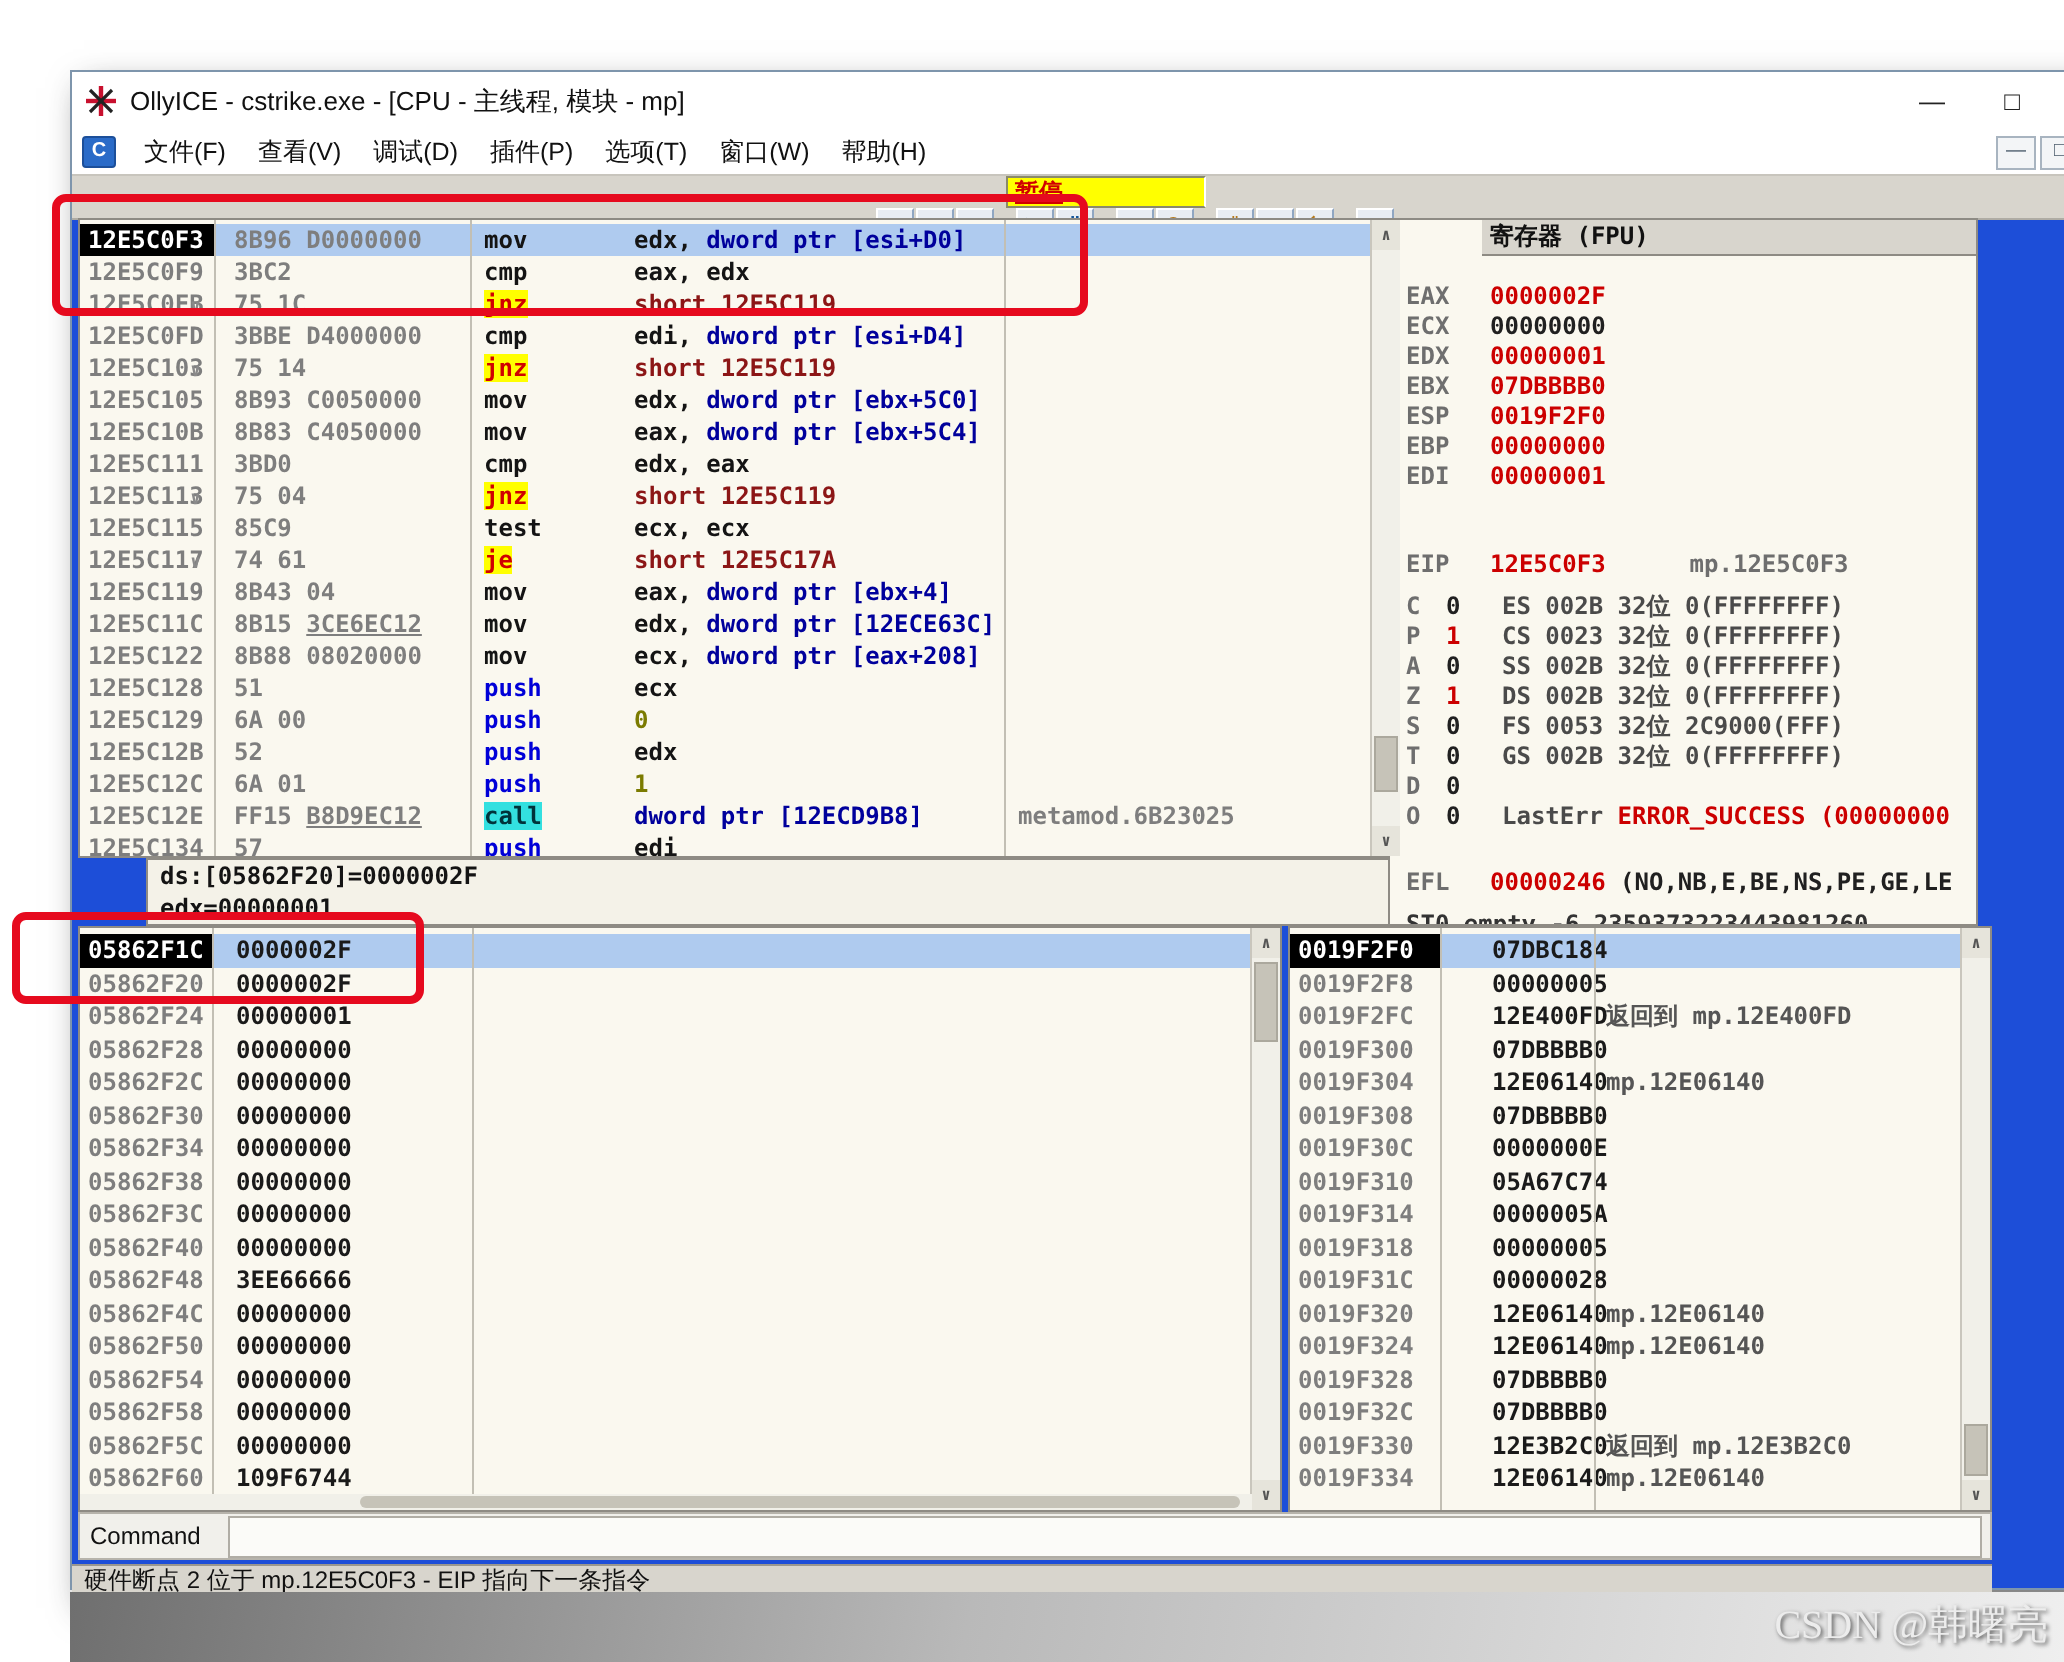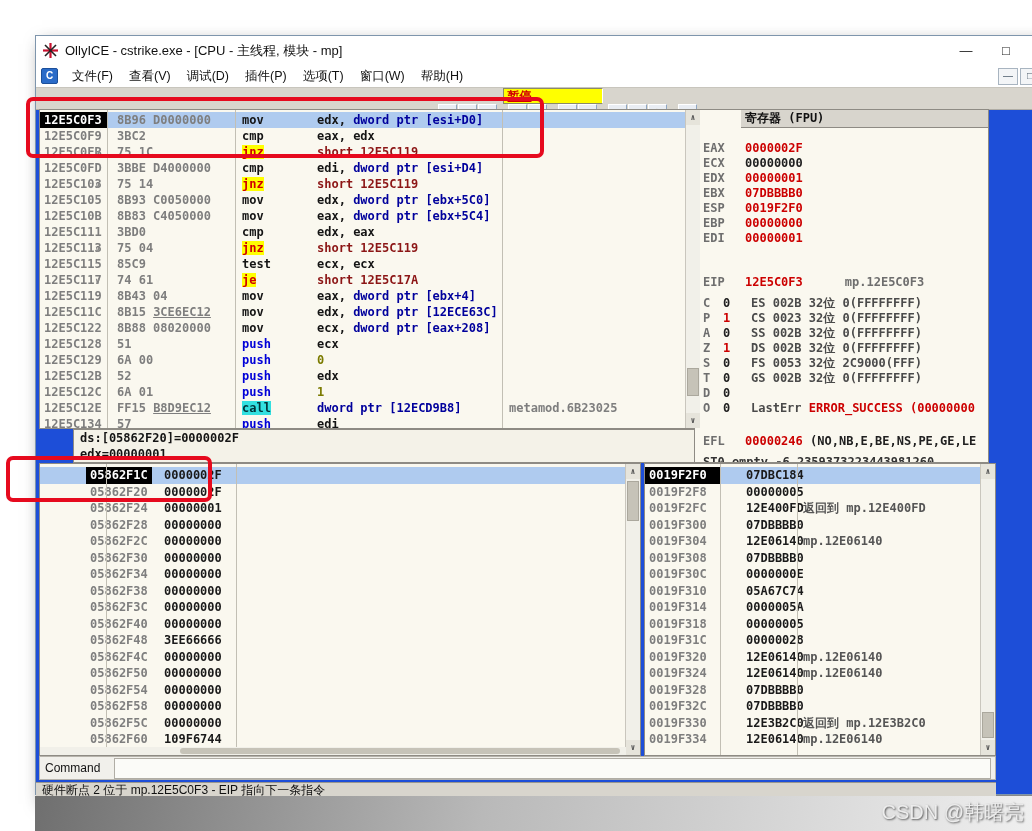--- a/index.html
+++ b/index.html
@@ -84,21 +84,21 @@
   #eip-row{position:absolute;left:0;top:165px;right:0;}
   #flag-rows{position:absolute;left:0;top:186px;right:0;}
   .fname{display:inline-block;width:20px;color:#6e6e6e;}
   .fval{display:inline-block;width:28px;}
   .fr-g{color:#4a4a4a;}
   .fr-r{color:#CC0000;}
   #efl-row{position:absolute;left:0;top:324px;right:0;height:15px;padding-left:8px;white-space:nowrap;}
   #st0-row{position:absolute;left:0;top:345px;right:0;height:15px;padding-left:8px;white-space:nowrap;color:#333;}
 
   
-  .mrow{height:16.5px;line-height:16.5px;white-space:nowrap;padding-left:46px;}
+  .mrow{height:16.5px;line-height:16.5px;white-space:nowrap;}
   .mrow.sel{background:#AFCBEF;}
   .maddrbox{display:inline-block;width:66px;box-sizing:border-box;padding-left:4px;color:#7e7e7e;vertical-align:top;}
   .maddrbox.asel{background:#000;color:#fff;}
   .mval{display:inline-block;padding-left:12px;color:#1a1a1a;}
 
   
   .srow{position:relative;height:16.5px;line-height:16.5px;white-space:nowrap;}
   .srow.sel{background:#AFCBEF;}
   .saddrbox{display:inline-block;width:75px;box-sizing:border-box;padding-left:4px;color:#7e7e7e;vertical-align:top;}
   .saddrbox.asel{background:#000;color:#fff;}
@@ -121,21 +121,21 @@
 
   
   .red-rect{position:absolute;border:4px solid #E60A1E;border-radius:7px;z-index:50;}
   #red-rect-1{left:26px;top:97px;width:510px;height:53px;}
   #red-rect-2{left:6px;top:456px;width:198px;height:38px;}
 
   
   #bottom-strip{position:absolute;left:35px;top:796px;width:997px;height:35px;
                 background:linear-gradient(100deg,#6f6f6f 0%,#b9b9b9 45%,#efefef 100%);}
   #watermark{position:absolute;right:8px;bottom:5px;font-size:20px;color:#ececec;
-             text-shadow:1px 1px 2px #555;}
+             text-shadow:1px 1px 2px #555;font-family:Liberation Serif, serif;}
 </style>
 </head>
 <body>
 
 <div id="screen">
 
   <div id="win">
 
     <div id="titlebar">
       <svg width="17" height="17" viewBox="0 0 17 17" style="margin-left:6px;">

